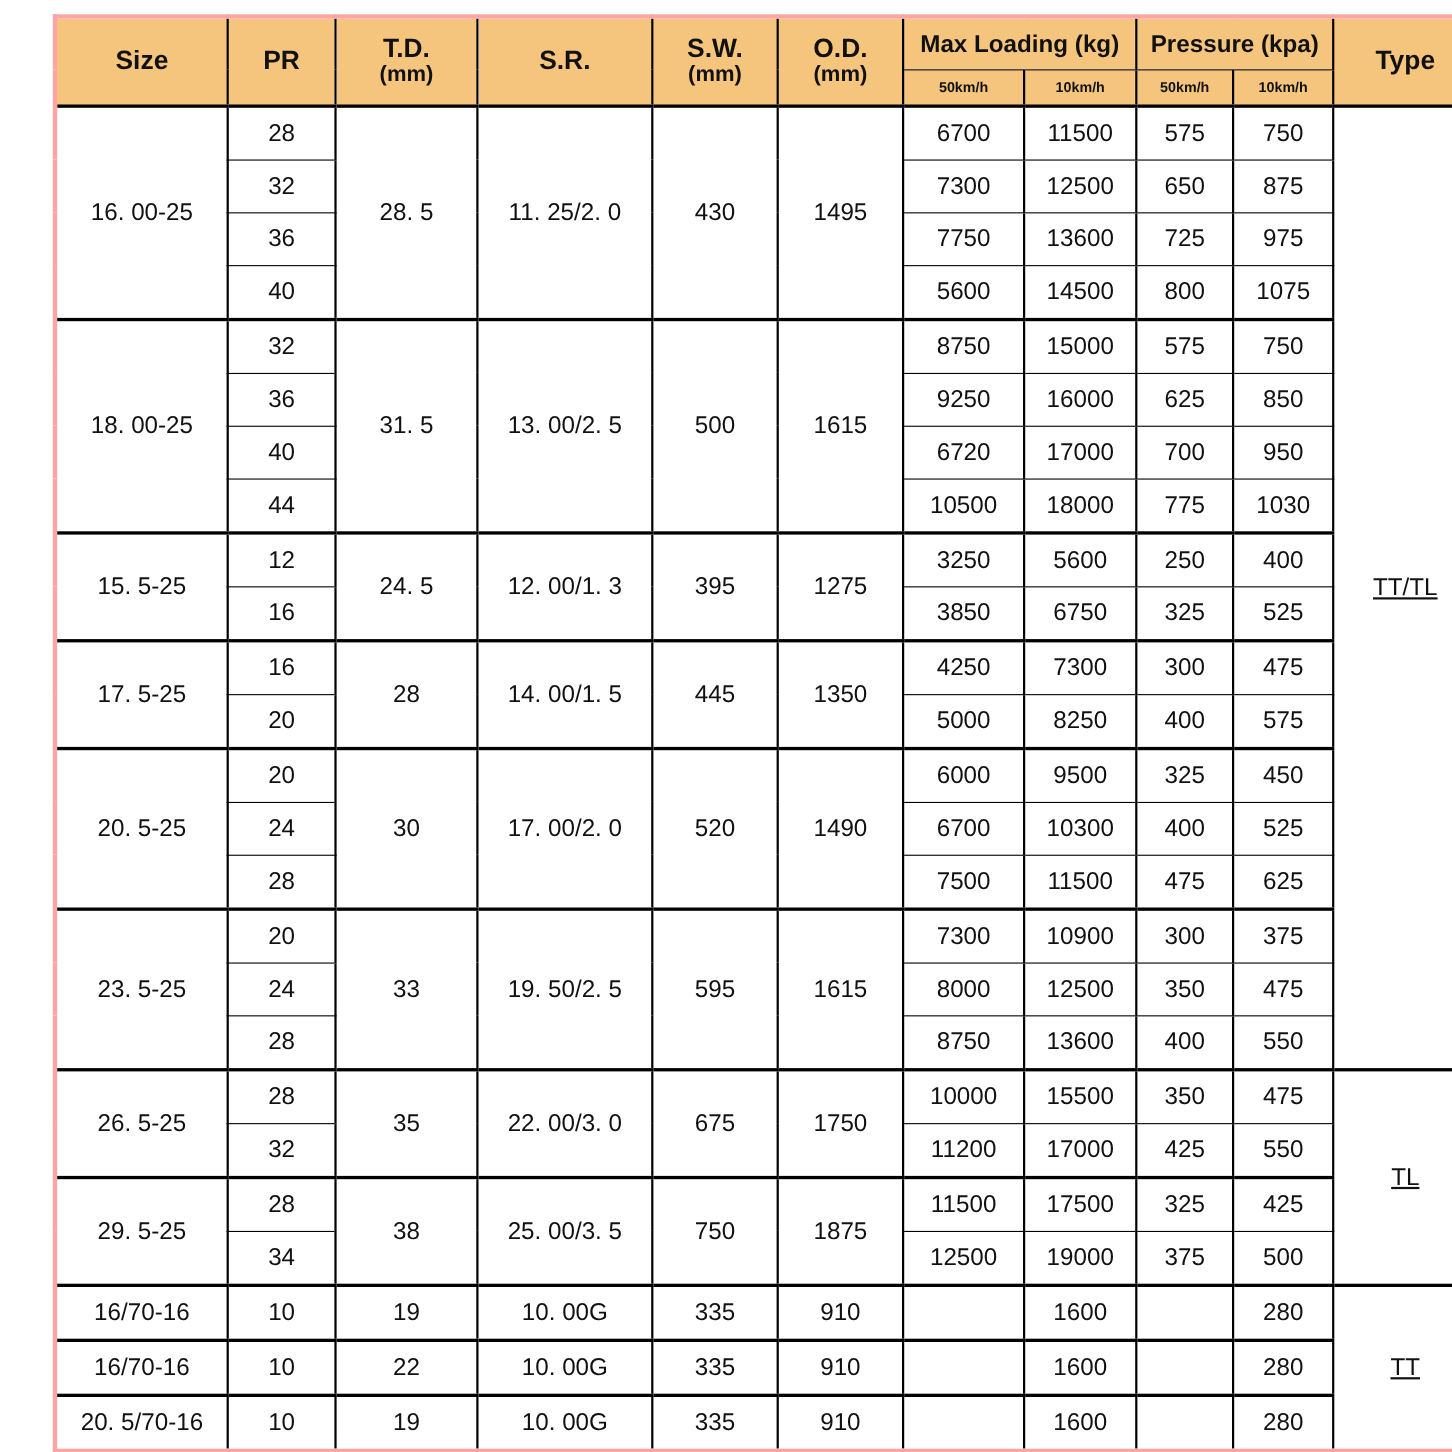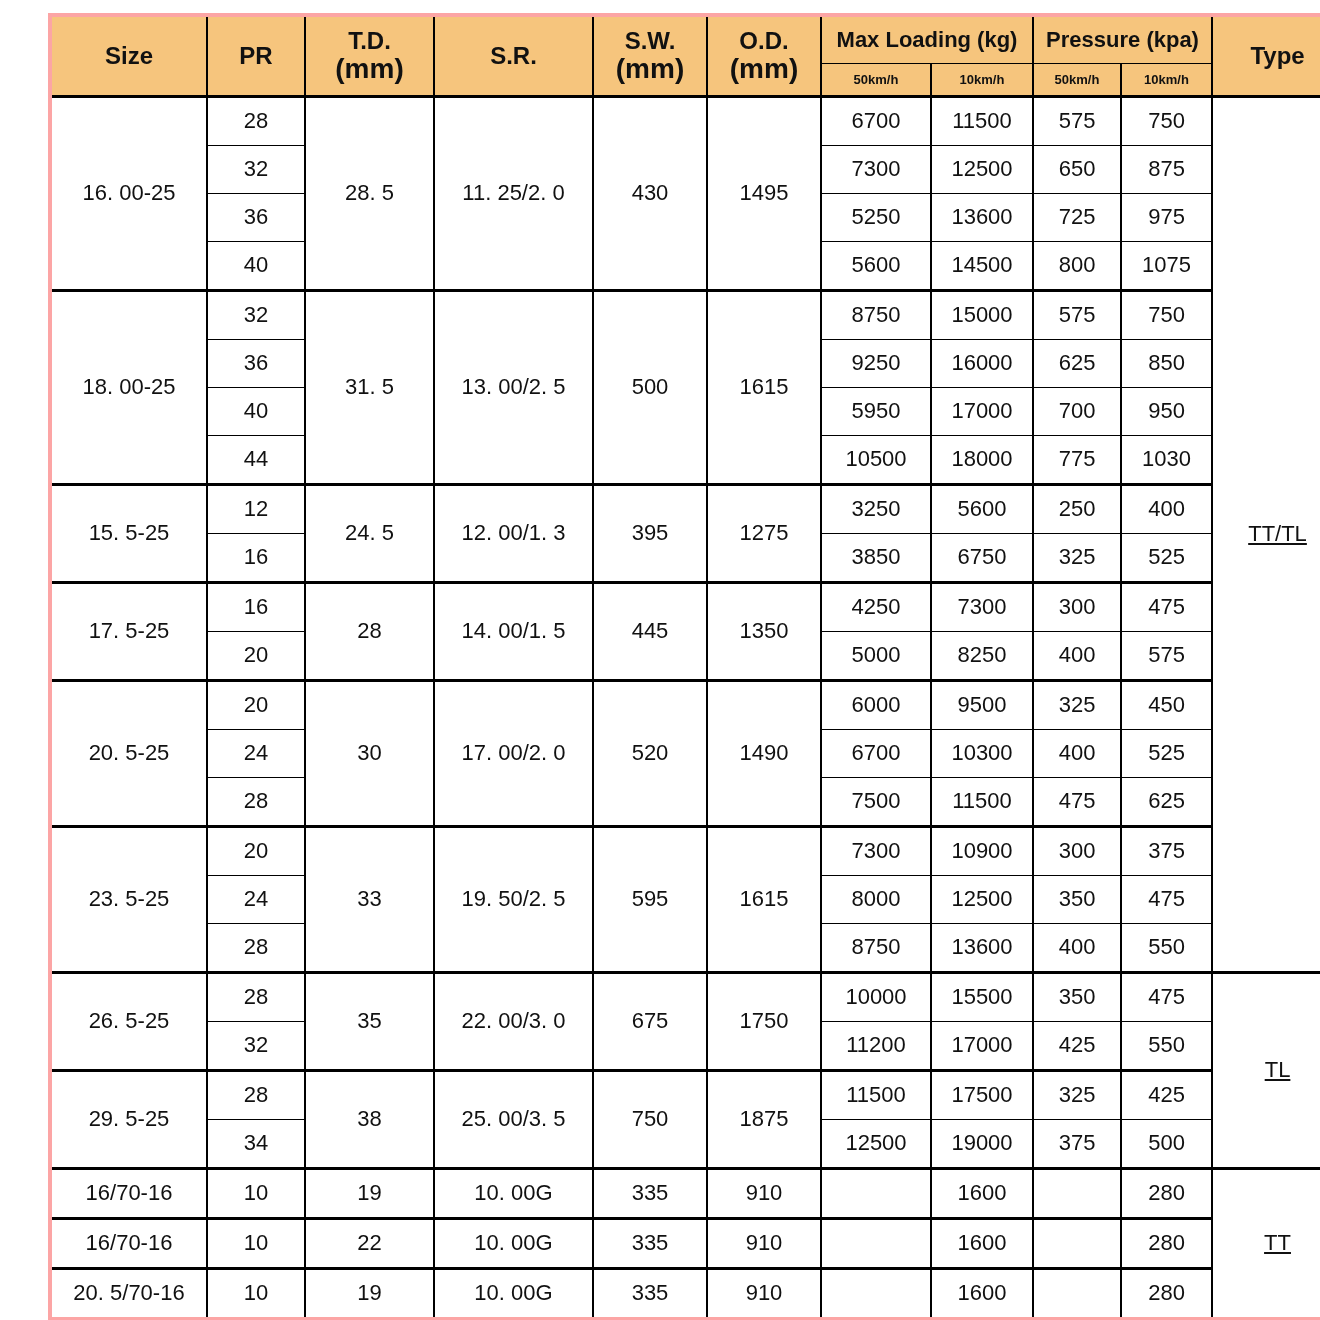--- a/index.html
+++ b/index.html
@@ -43,21 +43,21 @@
   thead th.group-h {
     font-size: 22px;
     border-bottom: 1.5px solid #000;
     height: auto;
   }
   thead tr.h2 th {
     font-size: 13px;
     border-top: 1.5px solid #000;
   }
   thead th .unit {
-    font-size: 28px;
+    font-size: 20px;
     line-height: 1.05;
   }
   thead th .main {
     line-height: 1.1;
   }
   tbody td {
     font-size: 22px;
     height: 47px;
     border-top: 1.5px solid #000;
     border-bottom: 1.5px solid #000;
@@ -133,21 +133,21 @@
         </tr>
         <tr>
           <td>32</td>
           <td>7300</td>
           <td>12500</td>
           <td>650</td>
           <td>875</td>
         </tr>
         <tr>
           <td>36</td>
-          <td>5250</td>
+          <td>7750</td>
           <td>13600</td>
           <td>725</td>
           <td>975</td>
         </tr>
         <tr>
           <td>40</td>
           <td>5600</td>
           <td>14500</td>
           <td>800</td>
           <td>1075</td>
@@ -166,21 +166,21 @@
         </tr>
         <tr>
           <td>36</td>
           <td>9250</td>
           <td>16000</td>
           <td>625</td>
           <td>850</td>
         </tr>
         <tr>
           <td>40</td>
-          <td>5950</td>
+          <td>6720</td>
           <td>17000</td>
           <td>700</td>
           <td>950</td>
         </tr>
         <tr>
           <td>44</td>
           <td>10500</td>
           <td>18000</td>
           <td>775</td>
           <td>1030</td>

